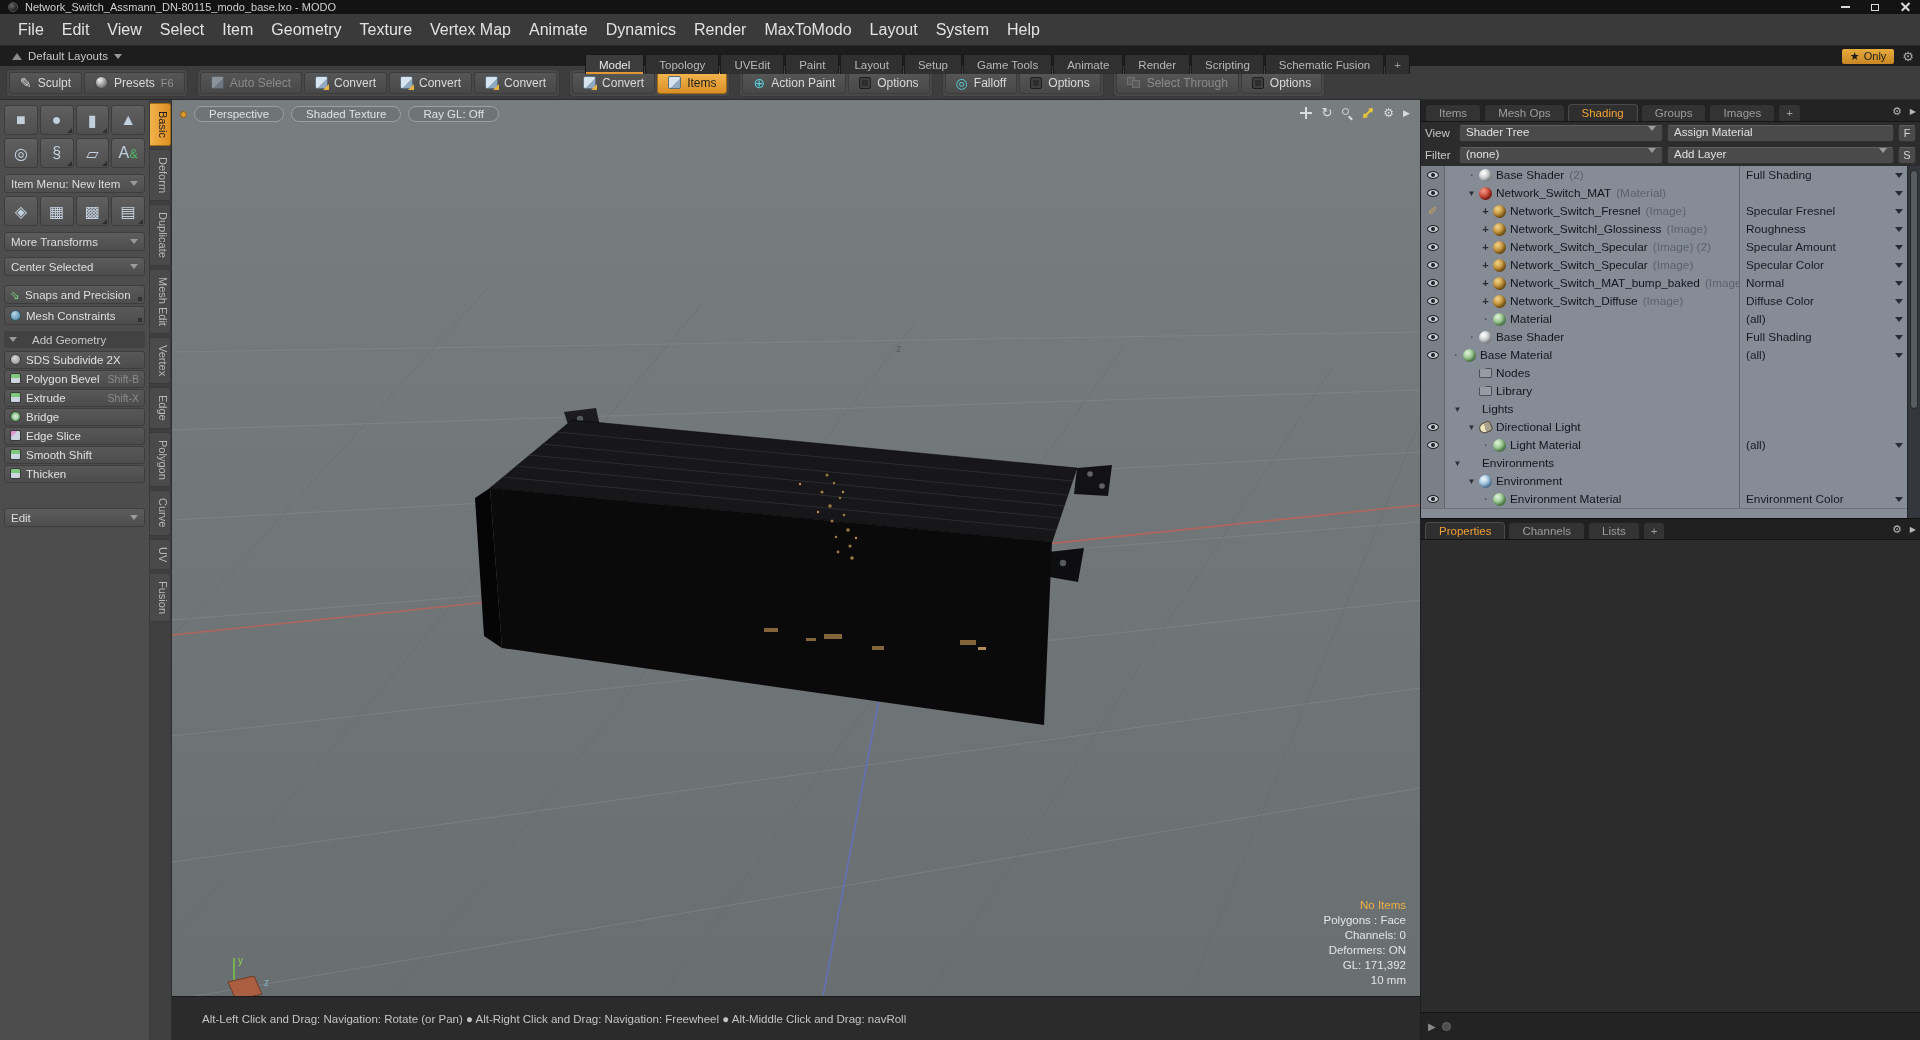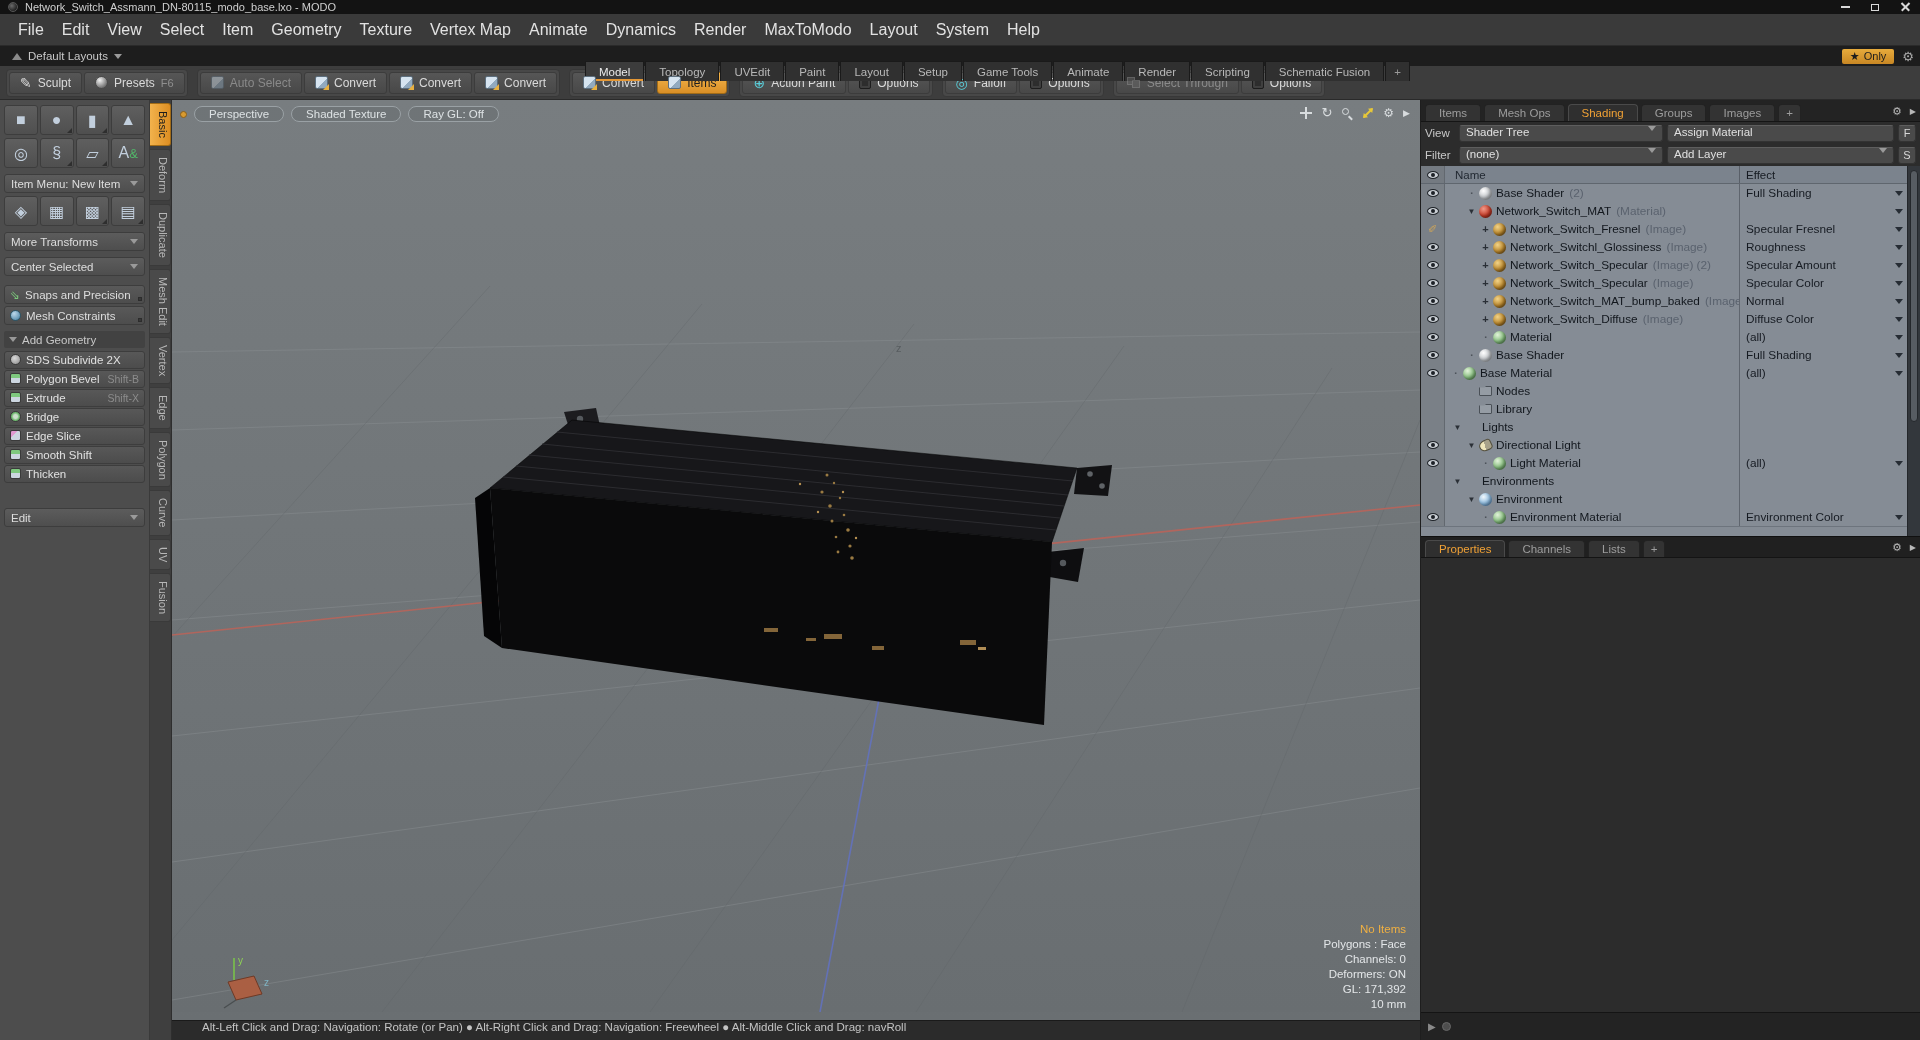--- a/index.html
+++ b/index.html
@@ -21,21 +21,21 @@
 
 
 .menubar { height:32px; background:#3a3a3a; border-bottom:1px solid #2a2a2a; display:flex; align-items:center; padding-left:9px; }
 .menu-item { padding:0 9px; font-size:16px; color:#e2e2e2; height:100%; display:flex; align-items:center; }
 
 
 .layoutbar { height:20px; background:#1d1d1d; display:flex; align-items:center; position:relative; }
 .lb-left { display:flex; align-items:center; gap:6px; margin-left:12px; color:#c8c8c8; font-size:11.5px; }
 .tri-up { width:0; height:0; border-left:5px solid transparent; border-right:5px solid transparent; border-bottom:7px solid #8a8a8a; }
 .caret-down { width:0; height:0; border-left:4px solid transparent; border-right:4px solid transparent; border-top:5px solid #9a9a9a; display:inline-block; }
-.ltabs { position:absolute; left:585px; top:15px; height:20px; display:flex; }
+.ltabs { position:absolute; left:585px; top:8px; height:20px; display:flex; }
 .ltab { background:#303030; border:1px solid #1a1a1a; border-bottom:none; color:#b8b8b8; font-size:11.5px; padding:0 13px; display:flex; align-items:center; margin-right:1px; }
 .ltab.active { background:#3c3c3c; color:#eaeaea; box-shadow:inset 0 -2px 0 #e49735; }
 .ltab.addtab { padding:0 8px; color:#9a9a9a; }
 .lb-right { margin-left:auto; display:flex; align-items:center; gap:8px; margin-right:6px; }
 .only-btn { background:linear-gradient(#e7ab3c,#c88724); color:#1d1d1d; font-size:11px; padding:1px 8px; border-radius:2px; display:flex; gap:4px; align-items:center; }
 .gearglyph { color:#a8a8a8; font-size:13px; line-height:1; }
 
 
 .toolbar { height:34px; background:#3d3d3d; border-bottom:1px solid #2a2a2a; display:flex; align-items:center; padding-left:6px; }
 .tgroup { display:flex; background:#484848; border:1px solid #383838; border-radius:4px; padding:2px; margin-right:9px; height:28px; align-items:stretch; }
@@ -62,21 +62,21 @@
 
 .left-palette { width:150px; background:#4d4d4d; border-right:1px solid #3a3a3a; padding:5px 4px 0 4px; display:flex; flex-direction:column; }
 .tool-grid { display:flex; gap:2px; margin-bottom:3px; }
 .tg-btn { flex:1; height:30px; background:linear-gradient(#5f5f5f,#4f4f4f); border:1px solid #3d3d3d; border-radius:3px; display:flex; align-items:center; justify-content:center; color:#c2cfdd; font-size:16px; position:relative; }
 .tg-btn .fly { position:absolute; right:1px; bottom:1px; width:0; height:0; border-left:5px solid transparent; border-bottom:5px solid #2e2e2e; }
 .tg-btn .amp { color:#52b86a; font-size:13px; }
 .lp-drop { height:19px; background:linear-gradient(#5c5c5c,#4e4e4e); border:1px solid #3d3d3d; border-radius:3px; display:flex; align-items:center; padding:0 6px; font-size:11.5px; color:#dedede; margin:3px 0; }
 .lp-drop .caret-down { margin-left:auto; }
 .lp-btn { height:19px; background:linear-gradient(#595959,#4d4d4d); border:1px solid #3d3d3d; border-radius:3px; display:flex; align-items:center; gap:5px; padding:0 5px; font-size:11.5px; color:#dedede; margin-bottom:2px; position:relative; }
 .lp-btn .corner { position:absolute; right:2px; bottom:2px; width:4px; height:4px; background:#383838; border:1px solid #2c2c2c; }
-.lp-section { height:17px; background:#424242; border-radius:2px; display:flex; align-items:center; gap:5px; padding:0 5px; color:#c8c8c8; font-size:11.5px; margin:4px 0 3px 0; }
+.lp-section { height:17px; background:#424242; border-radius:2px; display:flex; align-items:center; gap:15px; padding:0 5px; color:#c8c8c8; font-size:11.5px; margin:4px 0 3px 0; }
 .lp-section .tri { width:0; height:0; border-left:4px solid transparent; border-right:4px solid transparent; border-top:5px solid #999; }
 .geo-btn { height:17.5px; background:linear-gradient(#585858,#4c4c4c); border:1px solid #3d3d3d; border-radius:3px; display:flex; align-items:center; gap:5px; padding:0 5px; font-size:11.5px; color:#e0e0e0; margin-bottom:1.5px; }
 .geo-btn .hk { margin-left:auto; color:#8c8c8c; font-size:10.5px; }
 .gi { width:11px; height:11px; border:1px solid #3a3a3a; border-radius:2px; background:linear-gradient(180deg,#7ec87e 42%,#ccd6e0 42%); flex:0 0 auto; }
 .gi.gray { background:radial-gradient(circle at 40% 35%,#d8d8d8,#8a8a8a); border-radius:50%; }
 .gi.pink { background:linear-gradient(135deg,#e09ad0 35%,#ccd6e0 35%); }
 .gi.ring { background:radial-gradient(circle at 50% 50%,#cde0cd 30%,#6db86d 60%); border-radius:50%; }
 .snap-ico { color:#7cc87c; font-size:12px; }
 .mc-ico { width:11px; height:11px; border-radius:50%; background:radial-gradient(circle at 35% 30%,#bcd8ea,#3f7c9e); border:1px solid #2b5668; }
 .lp-edit { margin-top:24px; }
@@ -100,21 +100,21 @@
 .vp-nav .pan b { left:0; top:5px; width:12px; height:2px; }
 .vp-nav .zoomi { position:relative; width:12px; height:12px; }
 .vp-nav .zoomi i { position:absolute; left:1px; top:1px; width:7px; height:7px; border:1.6px solid #d8dcde; border-radius:50%; }
 .vp-nav .zoomi b { position:absolute; right:0; bottom:0; width:5px; height:1.8px; background:#d8dcde; transform:rotate(45deg); }
 .vp-nav .maxi { width:12px; height:2px; background:#e8c838; transform:rotate(-45deg); border-radius:1px; position:relative; }
 .vp-nav .maxi::before,.vp-nav .maxi::after { content:""; position:absolute; width:0; height:0; border:3px solid transparent; }
 .vp-nav .maxi::before { left:-4px; top:-2px; border-right:4px solid #e8c838; }
 .vp-nav .maxi::after { right:-4px; top:-2px; border-left:4px solid #e8c838; }
 .vp-stats { position:absolute; right:14px; bottom:8px; text-align:right; font-size:11.5px; line-height:15px; color:#e3e6e8; }
 .vp-stats .hl { color:#f0b042; }
-.statusbar { height:20px; background:#2b2b2b; border-top:1px solid #1a1a1a; display:flex; padding-left:30px; color:#c4c4c4; font-size:11.5px; }
+.statusbar { height:44px; background:#2b2b2b; border-top:1px solid #1a1a1a; display:flex; align-items:center; padding-left:30px; color:#c4c4c4; font-size:11.5px; }
 
 
 .right-panel { width:500px; background:#2c2c2c; display:flex; flex-direction:column; border-left:1px solid #1e1e1e; }
 .rp-tabrow { height:22px; background:#232323; display:flex; align-items:flex-end; padding:0 4px; border-bottom:1px solid #151515; }
 .rp-tab { background:#333; border:1px solid #222; border-bottom:none; border-radius:4px 4px 0 0; color:#9d9d9d; font-size:11.5px; padding:2px 13px; margin-right:3px; }
 .rp-tab.active { background:#2f2f2f; border-color:#4a4a4a; color:#f0a135; }
 .rp-tab.addtab { padding:2px 7px; }
 .rp-icons { margin-left:auto; display:flex; gap:8px; align-items:center; color:#b8b8b8; font-size:11px; padding-bottom:3px; }
 .rp-row { height:22px; display:flex; align-items:center; gap:4px; padding:0 4px; }
 .rp-label { width:30px; color:#c8c8c8; font-size:11.5px; }
@@ -606,27 +606,20 @@
           <span>(none)</span>
           <span class="caret-down"></span>
         </span>
         <span class="rp-select grow">
           <span>Add Layer</span>
           <span class="caret-down"></span>
         </span>
         <span class="rp-sq">S</span>
       </div>
       <div class="tree-wrap">
-        <div class="thead">
-          <span class="viscol">
-              <span class="eye"></span>
-            </span>
-          <span class="tmain">Name</span>
-          <span class="teffect">Effect</span>
-        </div>
         <div id="tree-rows">
             <div class="trow">
               <span class="viscol">
                 <span class="eye"></span>
               </span>
               <span class="tmain" style="padding-left: 20px;">
                 <span class="texp dot">▪</span>
                 <span class="tico sphere-white"></span>
                 <span class="tname">Base Shader</span>
                 <span class="tsuffix">(2)</span>

